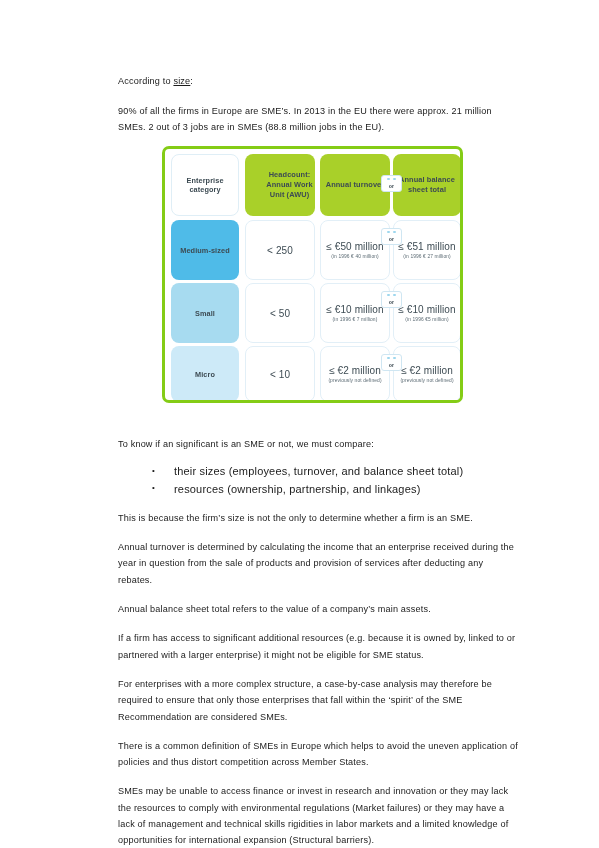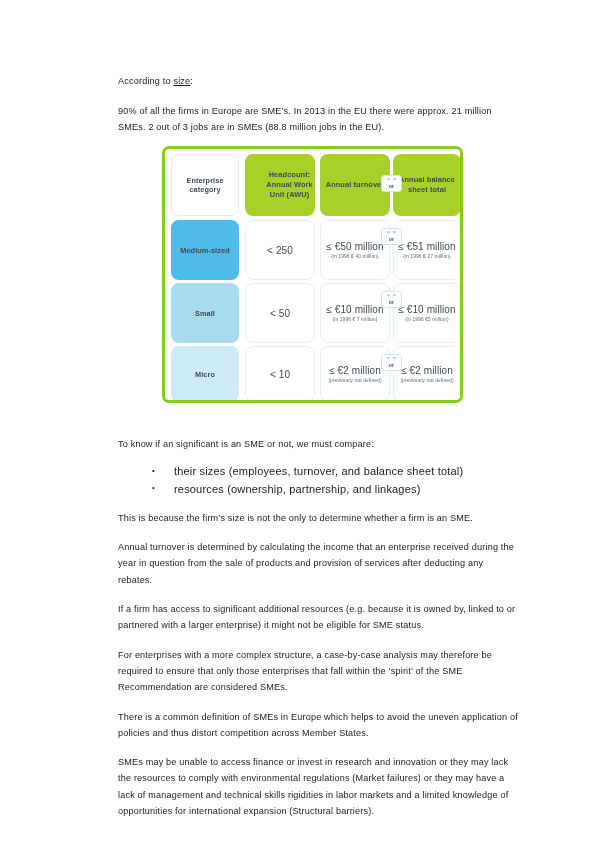--- a/index.html
+++ b/index.html
@@ -289,19 +289,20 @@
   <div class="content" style="top:424px;">
     <p class="para" style="margin-bottom:11px;">To know if an significant is an SME or not, we must compare:</p>
 
     <ul class="bullets">
       <li>their sizes (employees, turnover, and balance sheet total)</li>
       <li>resources (ownership, partnership, and linkages)</li>
     </ul>
 
     <p class="para">This is because the firm’s size is not the only to determine whether a firm is an SME.</p>
     <p class="para">Annual turnover is determined by calculating the income that an enterprise received during the year in question from the sale of products and provision of services after deducting any rebates.</p>
+    <p class="para">Annual balance sheet total refers to the value of a company’s main assets.</p>
     <p class="para">If a firm has access to significant additional resources (e.g. because it is owned by, linked to or partnered with a larger enterprise) it might not be eligible for SME status.</p>
     <p class="para">For enterprises with a more complex structure, a case-by-case analysis may therefore be required to ensure that only those enterprises that fall within the ‘spirit’ of the SME Recommendation are considered SMEs.</p>
     <p class="para">There is a common definition of SMEs in Europe which helps to avoid the uneven application of policies and thus distort competition across Member States.</p>
     <p class="para">SMEs may be unable to access finance or invest in research and innovation or they may lack the resources to comply with environmental regulations (Market failures) or they may have a lack of management and technical skills rigidities in labor markets and a limited knowledge of opportunities for international expansion (Structural barriers).</p>
   </div>
 
 </div>
 
 </body></html>

